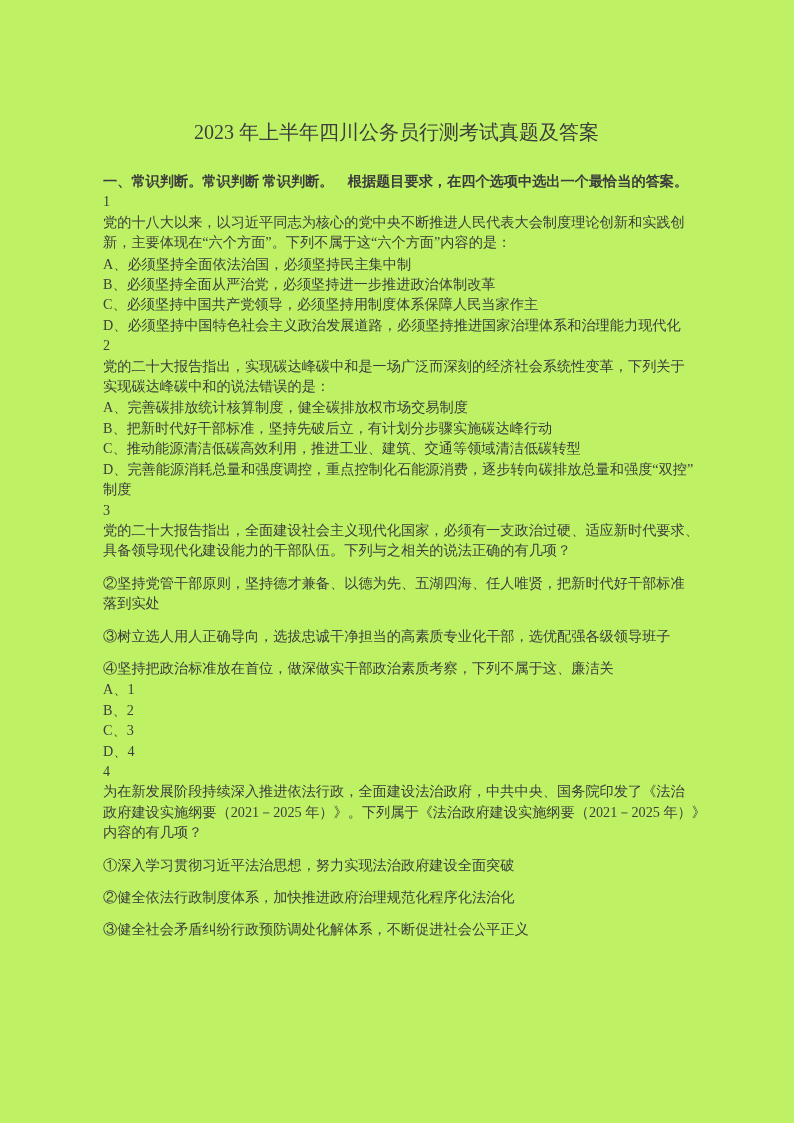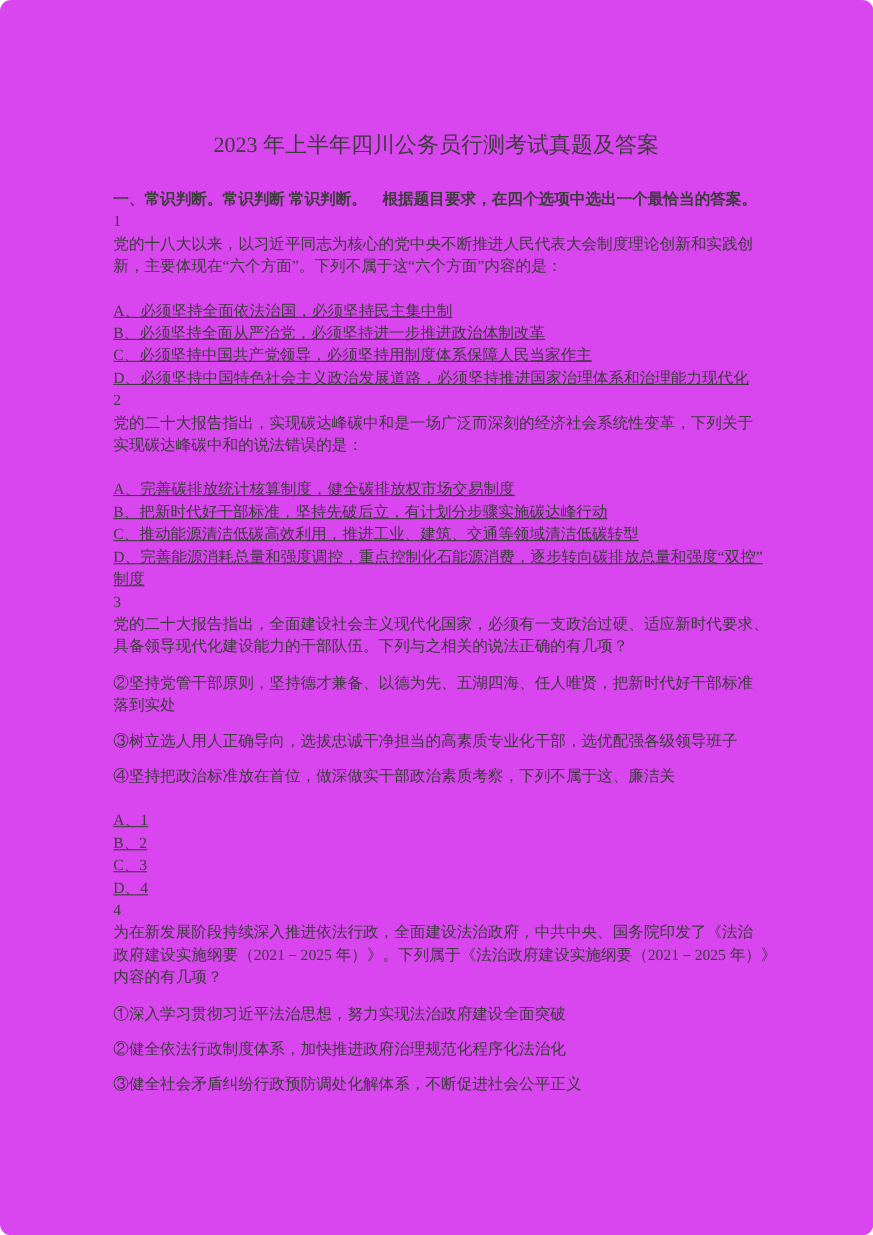--- a/index.html
+++ b/index.html
@@ -5,27 +5,26 @@
   html, body {
     margin: 0;
     padding: 0;
     background: #ffffff;
   }
   .page {
     position: relative;
     width: 794px;
     height: 1123px;
     margin: 0;
-    background: #d946ef;
+    background: #bef264;
     box-sizing: border-box;
     padding: 118px 104px 0 103px;
     overflow: hidden;
     font-family: "Liberation Serif", "DejaVu Serif", serif;
     color: #3d3d3d;
-    border-radius: 10px;
   }
   h1, p, section, div {
     margin: 0;
     padding: 0;
   }
   .title {
     font-size: 20px;
     font-weight: normal;
     line-height: 29px;
     text-align: center;
@@ -40,22 +39,21 @@
   }
   .line {
     font-size: 14.2px;
     line-height: 20.4px;
     white-space: pre;
   }
   .gap {
     margin-top: 12px;
   }
   .options {
-    margin-top: 20px;
-    text-decoration: underline;
+    margin-top: 1px;
   }
 </style>
 </head>
 <body>
 
 <div class="page">
 
   <h1 class="title">2023 年上半年四川公务员行测考试真题及答案</h1>
 
   <p class="heading">一、常识判断。常识判断 常识判断。　根据题目要求，在四个选项中选出一个最恰当的答案。</p>

